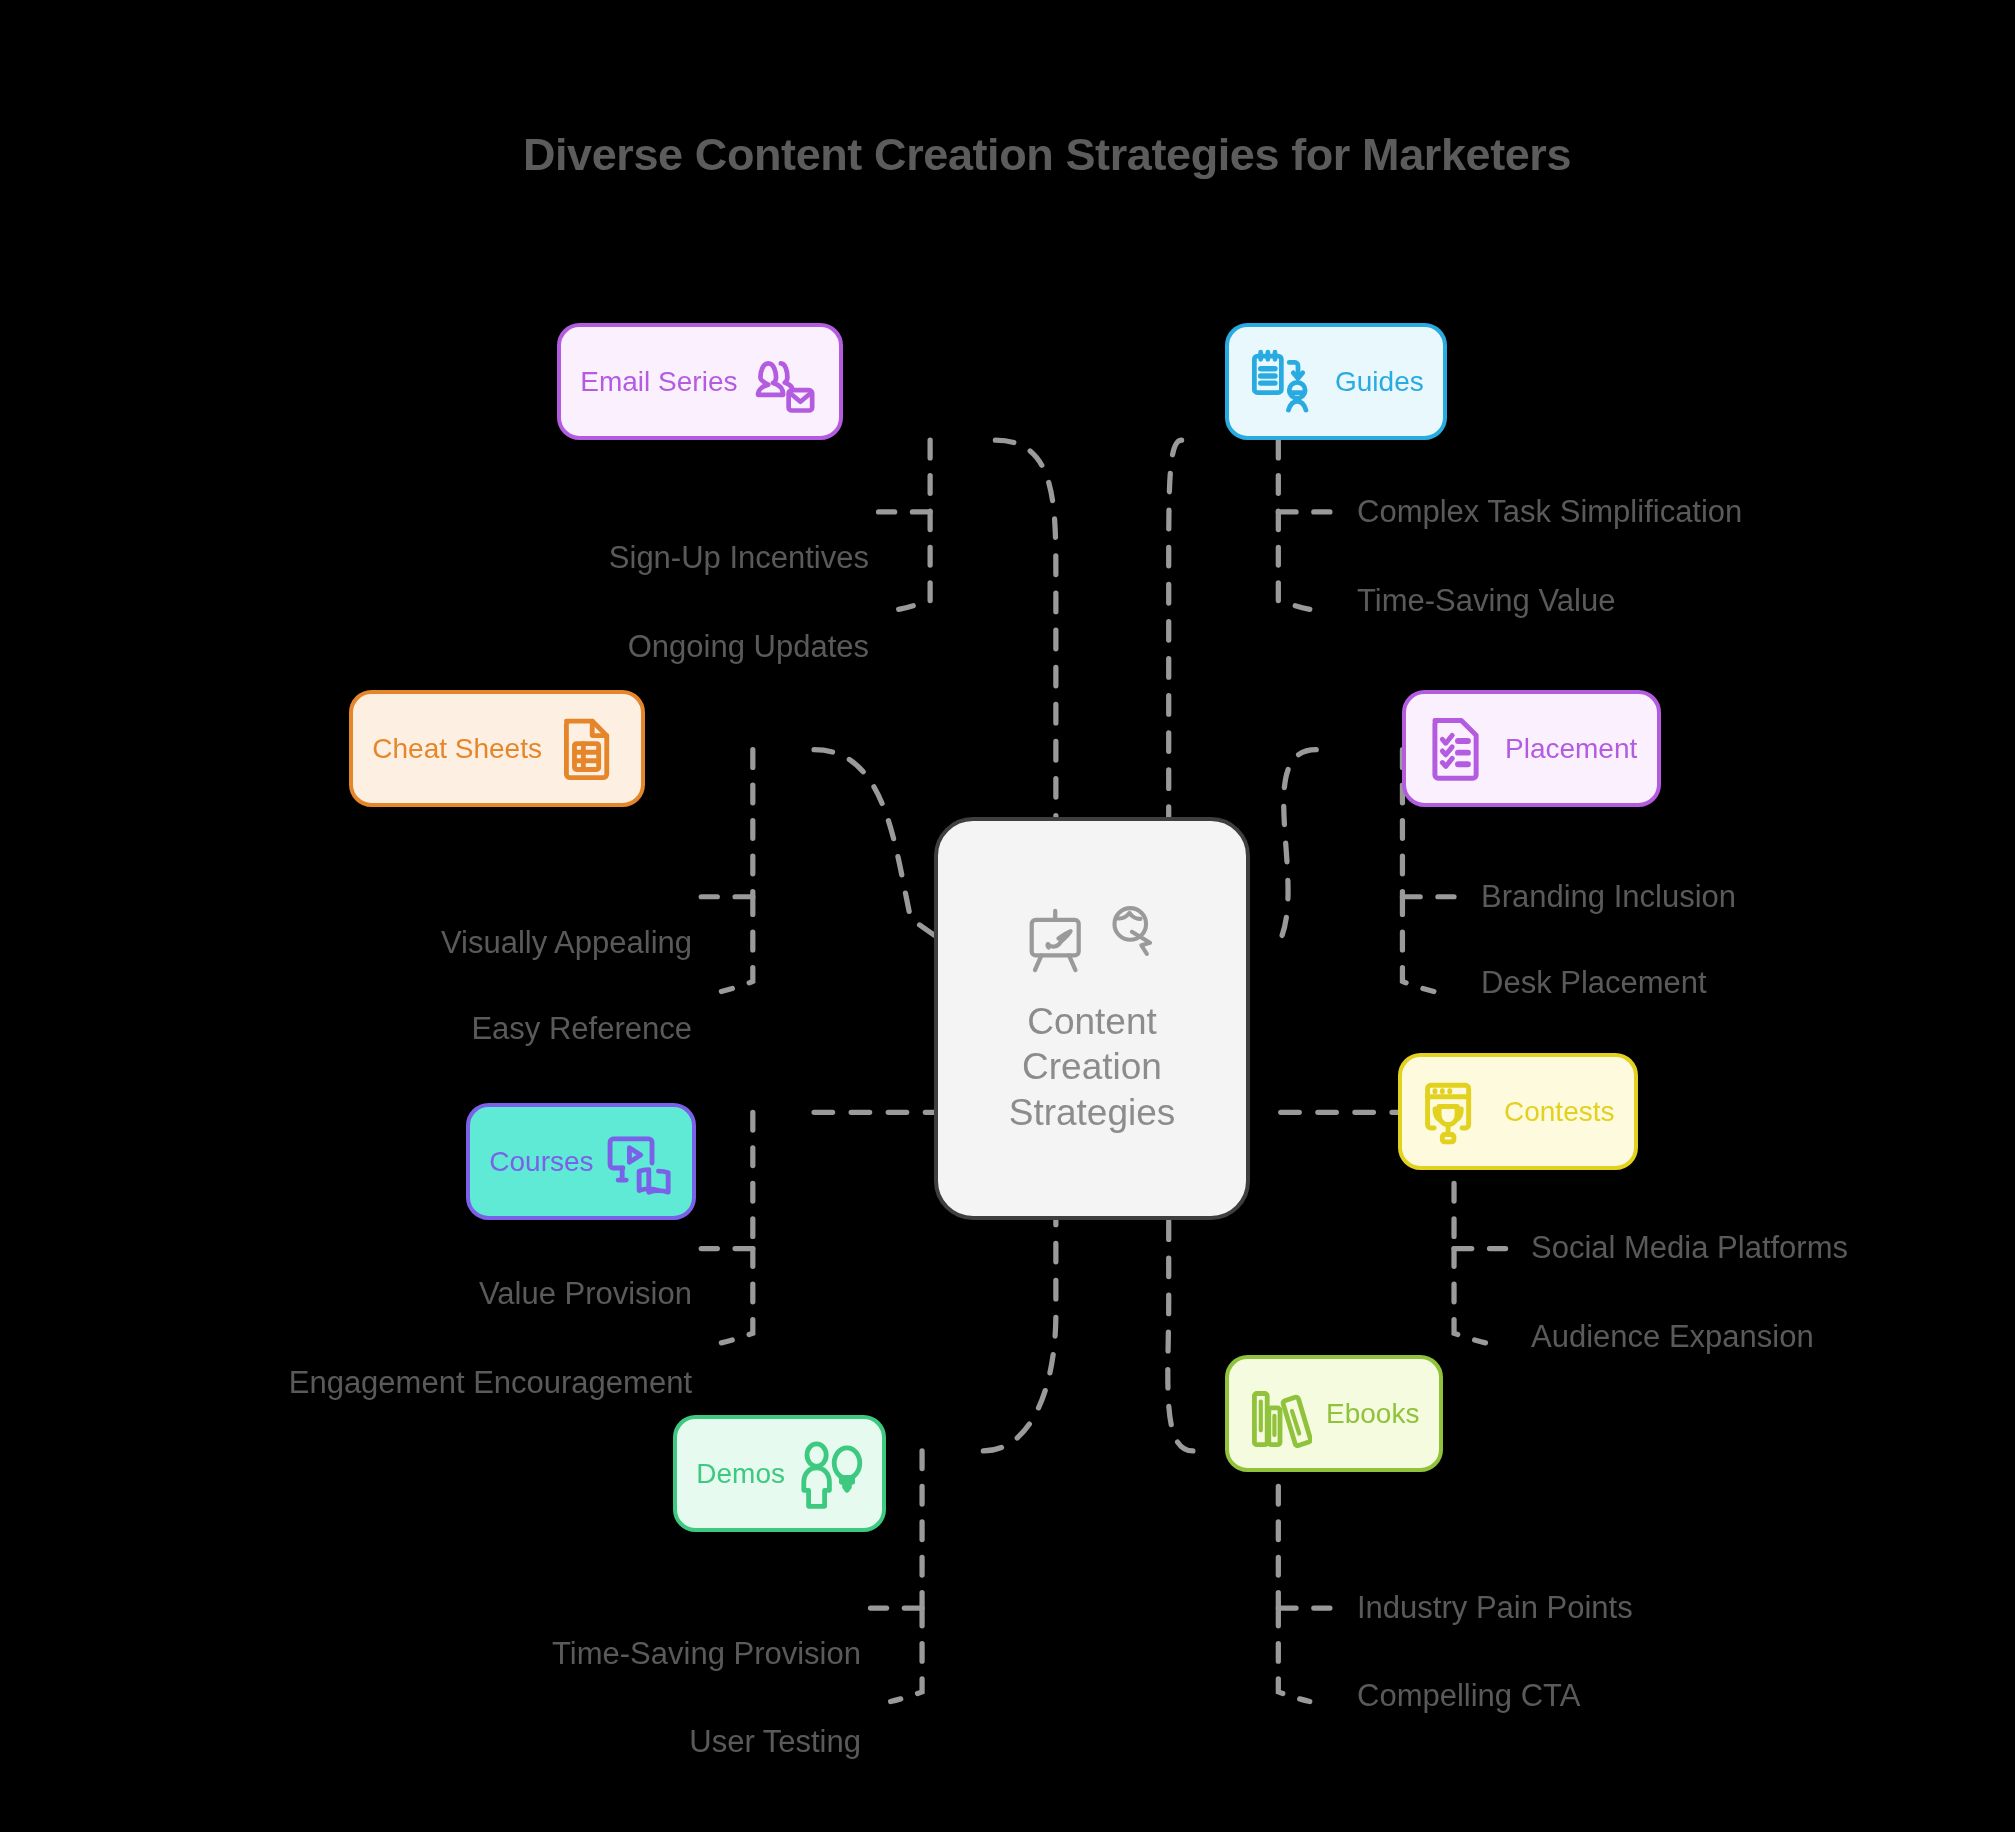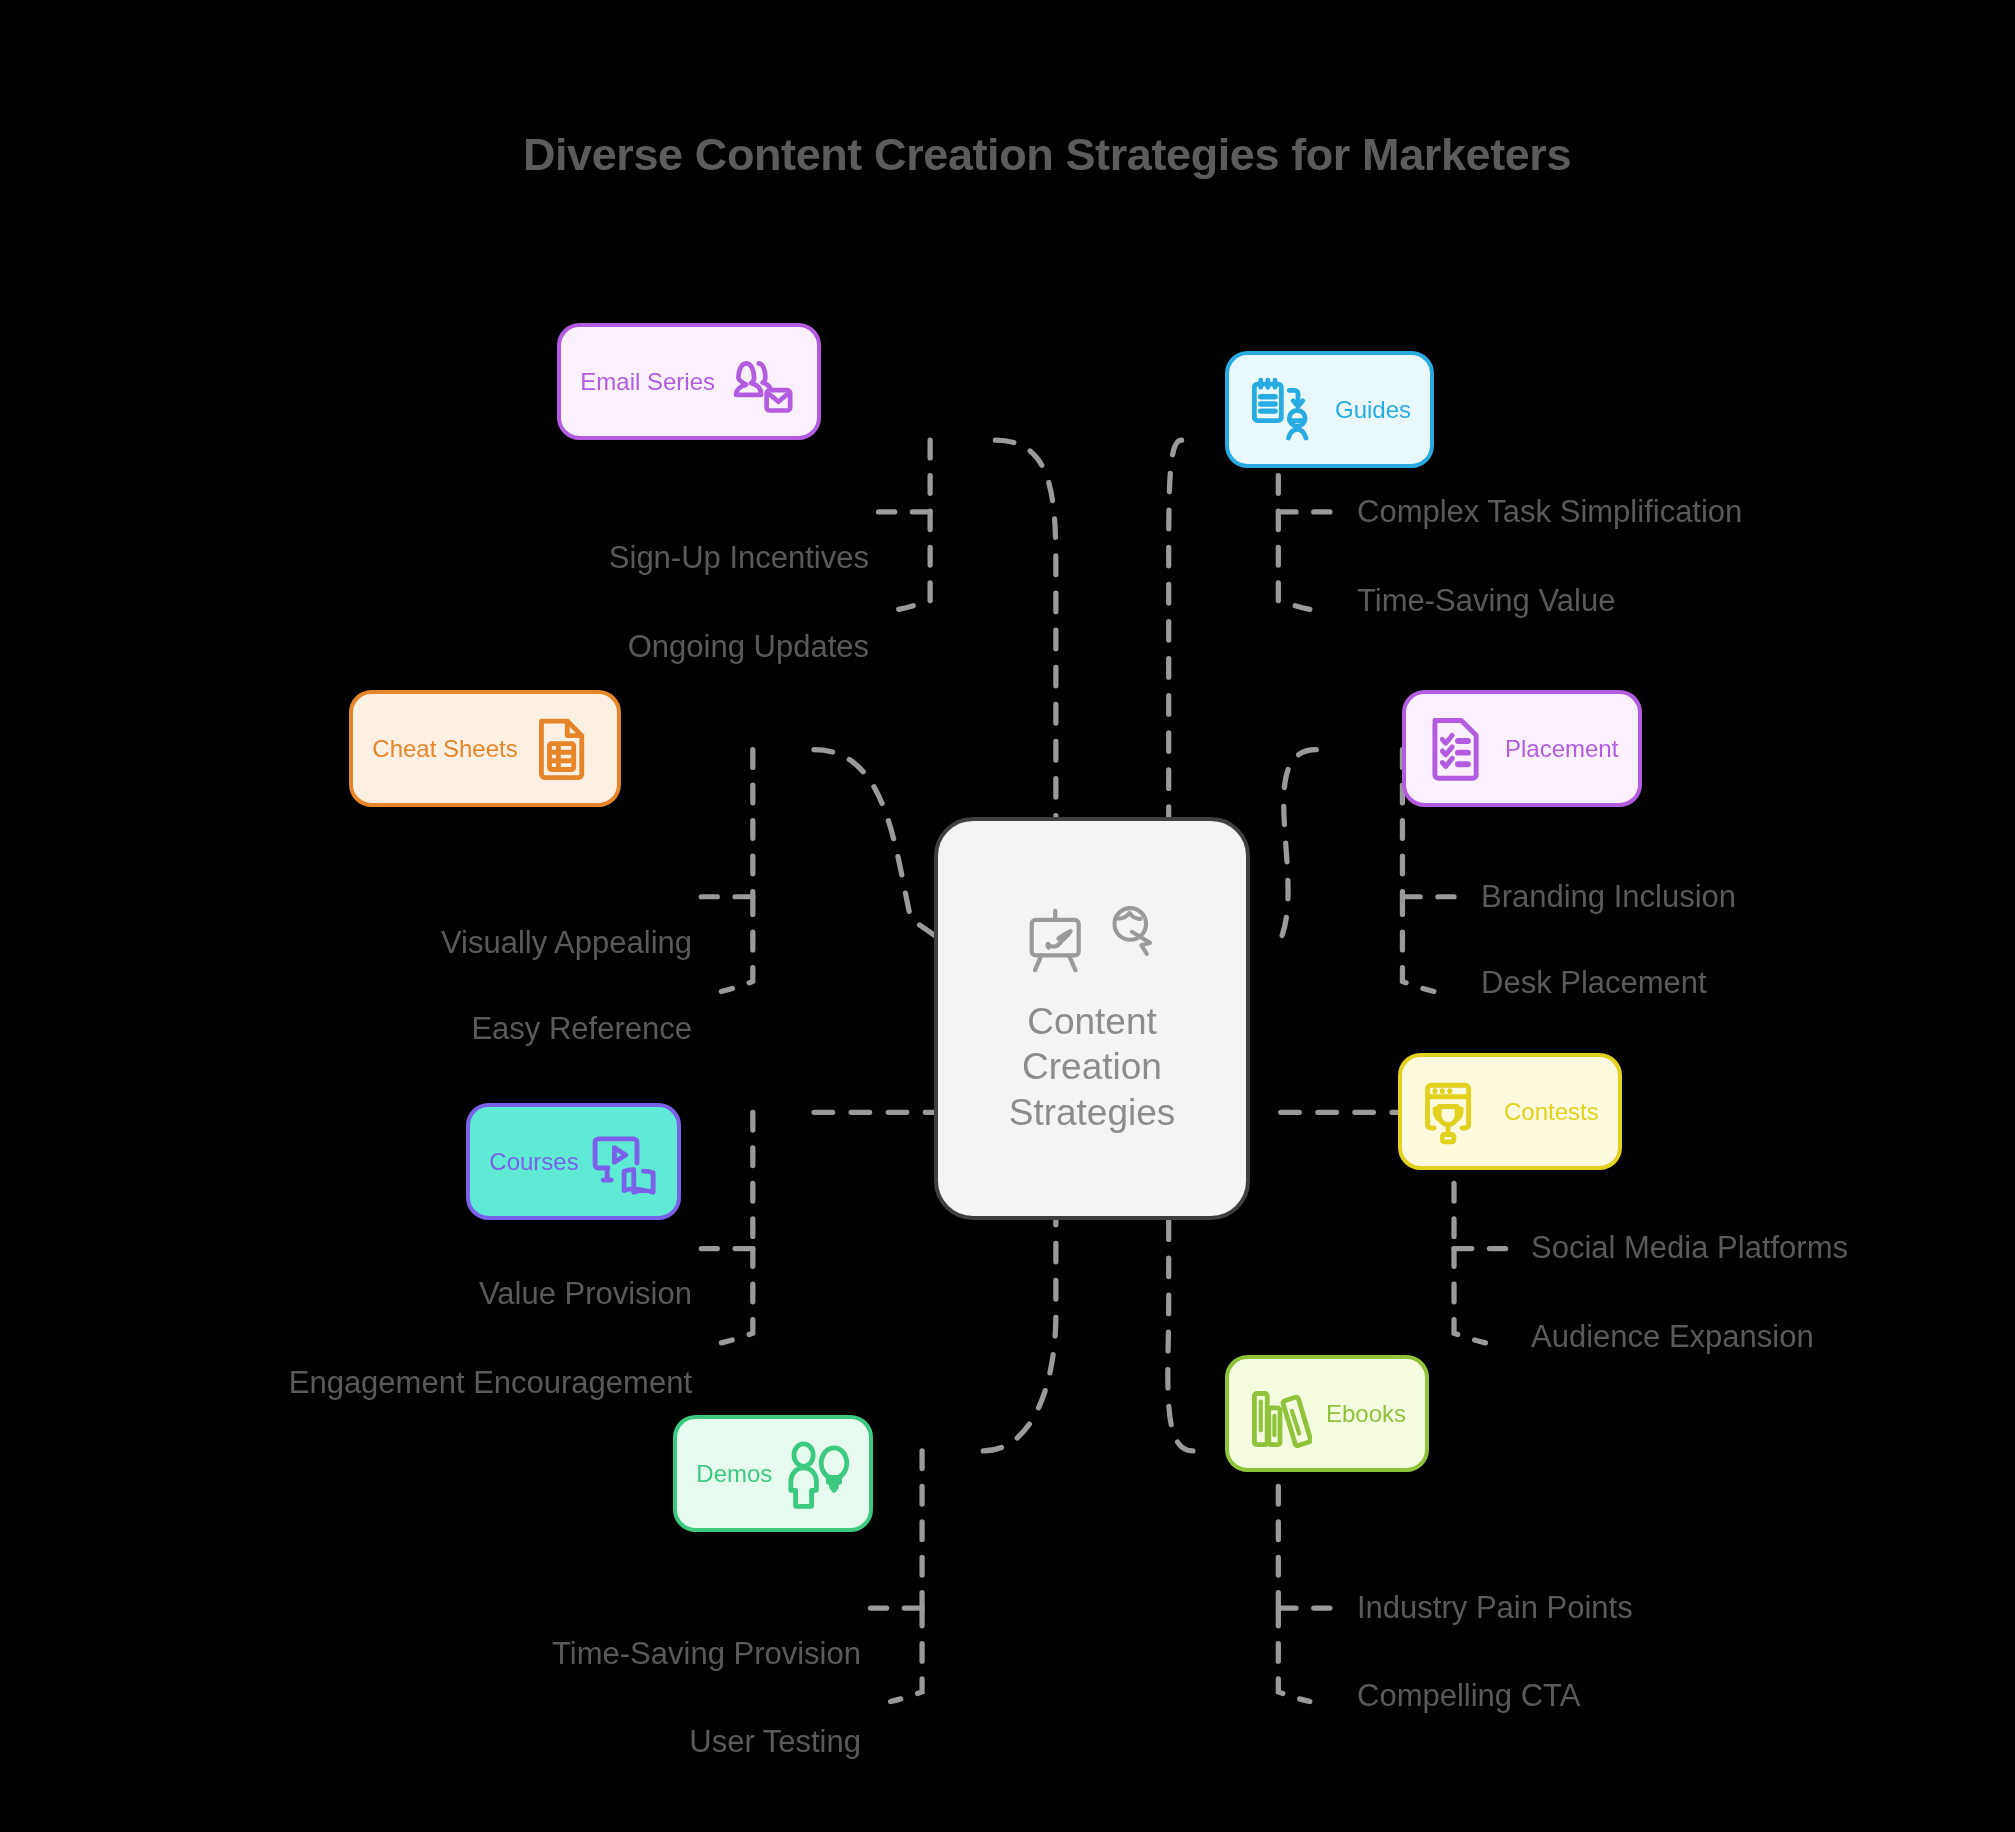--- a/index.html
+++ b/index.html
@@ -24,21 +24,21 @@
   .node {
     position:absolute;
     display:flex; align-items:center; gap:13.7px;
     border-radius:22.6px;
     border-width:4.8px; border-style:solid;
     padding:0 19.3px;
     height:117px;
     z-index:3;
   }
   .node .label {
-    font-size:24px; font-weight:500; white-space:nowrap; line-height:1;
+    font-size:28px; font-weight:500; white-space:nowrap; line-height:1;
   }
   .node svg { display:block; flex:none; }
 
   
   #center {
     position:absolute;
     left:934px; top:817px;
     width:316px; height:403px;
     background:#f4f4f4;
     border:4.8px solid #3f3f3f;
@@ -152,21 +152,21 @@
         <path d="M6 20 c0-4 1.5-9 5-9 3.5 0 5 5 5 9 0 1.5-1 3-2 3.5 4 1 6.5 3.5 6.5 7.5 H4.5 C4.5 28 7 25.5 11 24.5 10 24 6 22 6 20Z"></path>
         <path d="M19 11 c3 0 4.2 5 4.2 9 0 1.3-0.8 2.6-1.7 3.2 2 0.6 3.6 1.6 4.6 3.2"></path>
         <rect x="24" y="28" width="15" height="13" rx="2"></rect>
         <path d="M25.6 30.5 L31.5 35.4 L37.4 30.5"></path>
       </g>
     </svg>
   </div>
   <div class="sub r" style="right:1225px; top:496px;">Sign-Up Incentives</div>
   <div class="sub r" style="right:1225px; top:585px;">Ongoing Updates</div>
 
-  <div class="node" style="left:1225px; top:323px; border-color:#29abe2; background:#e8f8fd;margin-top:28px;">
+  <div class="node" style="left:1225px; top:323px; border-color:#29abe2; background:#e8f8fd;">
     <svg width="73" height="73" viewBox="0 0 46 46">
       <g fill="none" stroke="#29abe2" stroke-width="3" stroke-linecap="round" stroke-linejoin="round">
         <rect x="4" y="7" width="17" height="23" rx="2"></rect>
         <path d="M8 4.5 V9 M12.5 4.5 V9 M17 4.5 V9"></path>
         <path d="M8 15 H17 M8 19.5 H17 M8 24 H17" stroke-width="3.4"></path>
         <path d="M26 11 h3.5 c1.2 0 2 0.9 2 2 v7"></path>
         <path d="M28.5 17.5 L31.5 21 L34.5 17.5"></path>
         <circle cx="31" cy="28.5" r="5"></circle>
         <path d="M26.5 30 h9"></path>
         <path d="M25.5 41 c1-3.5 3.2-5.5 5.5-5.5 2.3 0 4.5 2 5.5 5.5"></path>

